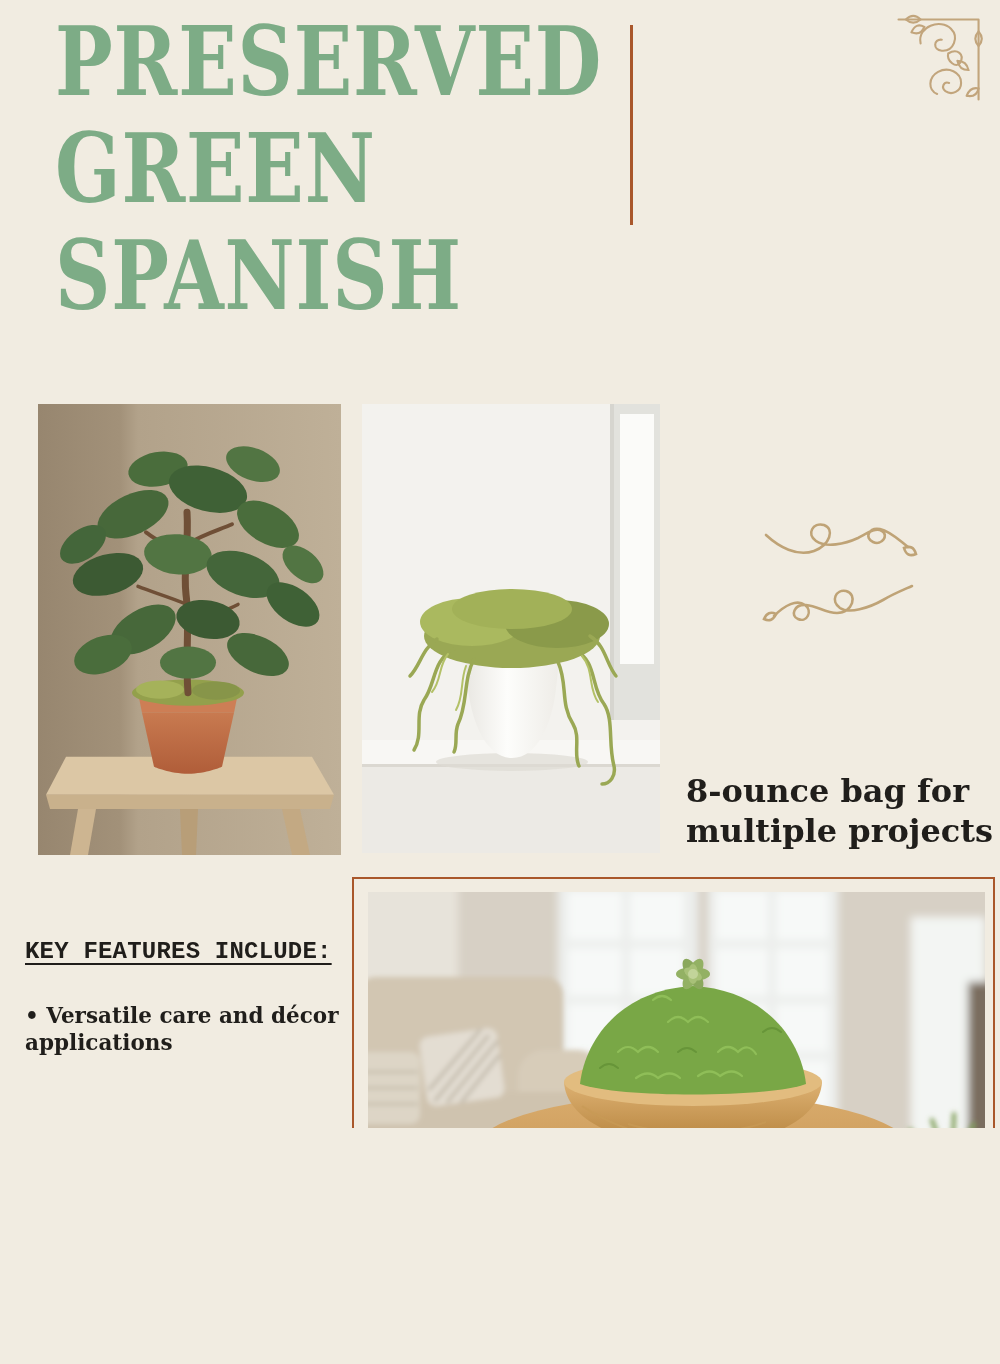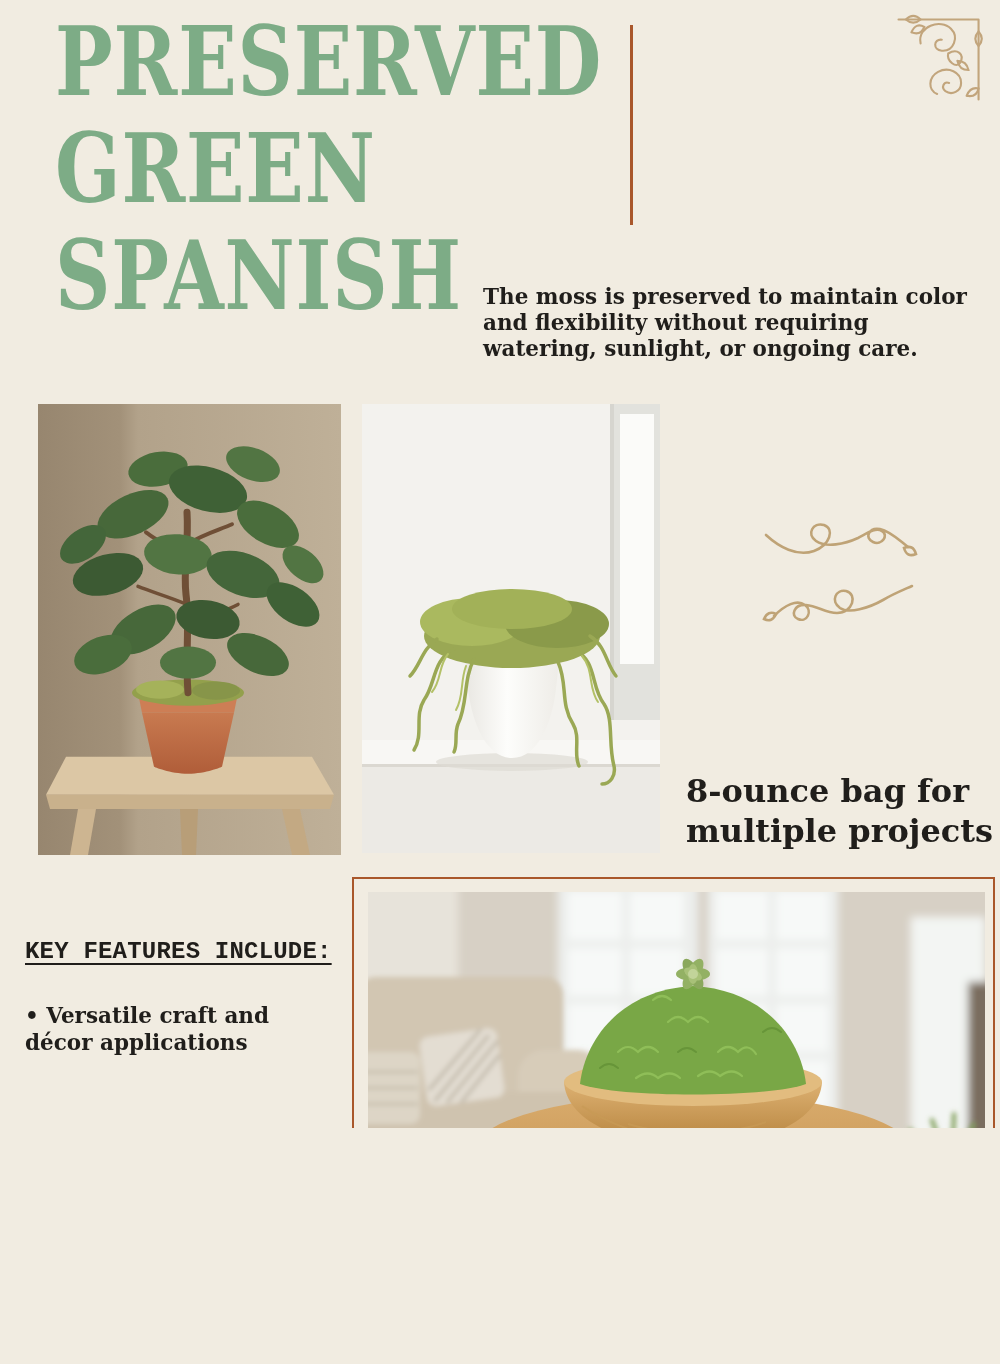--- a/index.html
+++ b/index.html
@@ -55,21 +55,20 @@
   </svg>
 
   <h1 class="title">
     <span class="t-line">PRESERVED</span>
     <span class="t-line">GREEN</span>
     <span class="t-line">SPANISH</span>
   </h1>
 
   <div class="divider"></div>
 
-  <p class="intro">The moss is preserved to maintain color and flexibility without requiring watering, sunlight, or ongoing care.</p>
 
   <figure class="photo photo1">
     <svg viewBox="0 0 303 450" preserveAspectRatio="none">
       <defs>
         <linearGradient id="p1wall" x1="0" y1="0" x2="1" y2="0">
           <stop offset="0" stop-color="#97866f"></stop>
             <stop offset=".27" stop-color="#a29179"></stop>
           <stop offset=".33" stop-color="#b2a28a"></stop>
             <stop offset="1" stop-color="#bfb098"></stop>
         </linearGradient>
@@ -176,21 +175,21 @@
   </svg>
   <svg class="squiggle squiggle2" viewBox="0 0 154 46" fill="none" stroke="#bfa376" stroke-width="2.6" stroke-linecap="round">
     <path d="M3,36 Q7,27 15,31 Q11,40 3,36 Z"></path>
     <path d="M13,33 C24,22 36,16 44,22 C52,28 46,40 37,36 C29,33 33,21 45,22 C57,23 64,30 76,30 C92,30 97,11 85,8 C75,6 69,18 79,25 C88,31 108,25 122,17 C132,11 142,7 151,3"></path>
   </svg>
 
   <p class="caption">8-ounce bag for multiple projects</p>
 
   <section class="features">
     <h2>KEY FEATURES INCLUDE:</h2>
-    <p class="feat">• Versatile craft and décor applications</p>
+    <p class="feat">• Versatile care and décor applications</p>
   </section>
 
   <div class="frame">
     <figure class="photo photo3">
       <svg viewBox="0 0 617 405" preserveAspectRatio="none">
         <defs>
           <filter id="p3b4" x="-10%" y="-10%" width="120%" height="120%">
               <feGaussianBlur stdDeviation="4"></feGaussianBlur>
             </filter>
           <filter id="p3b2" x="-10%" y="-10%" width="120%" height="120%">

